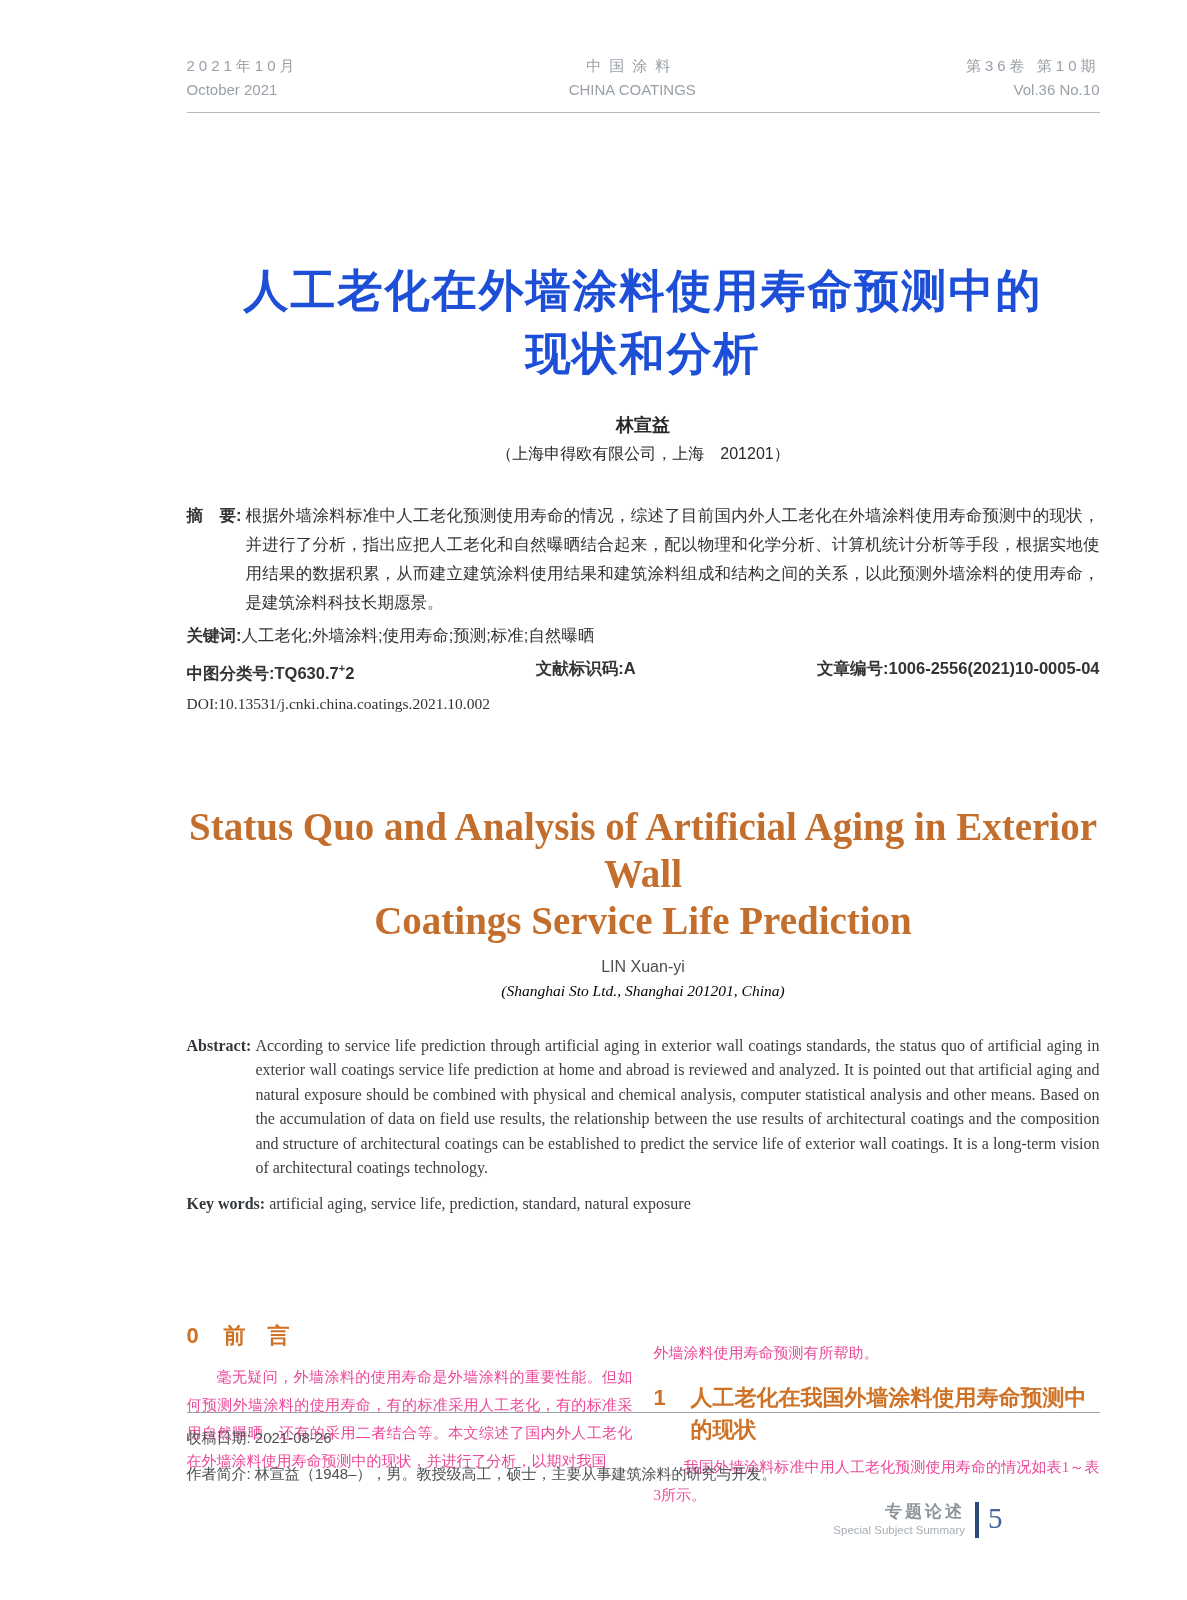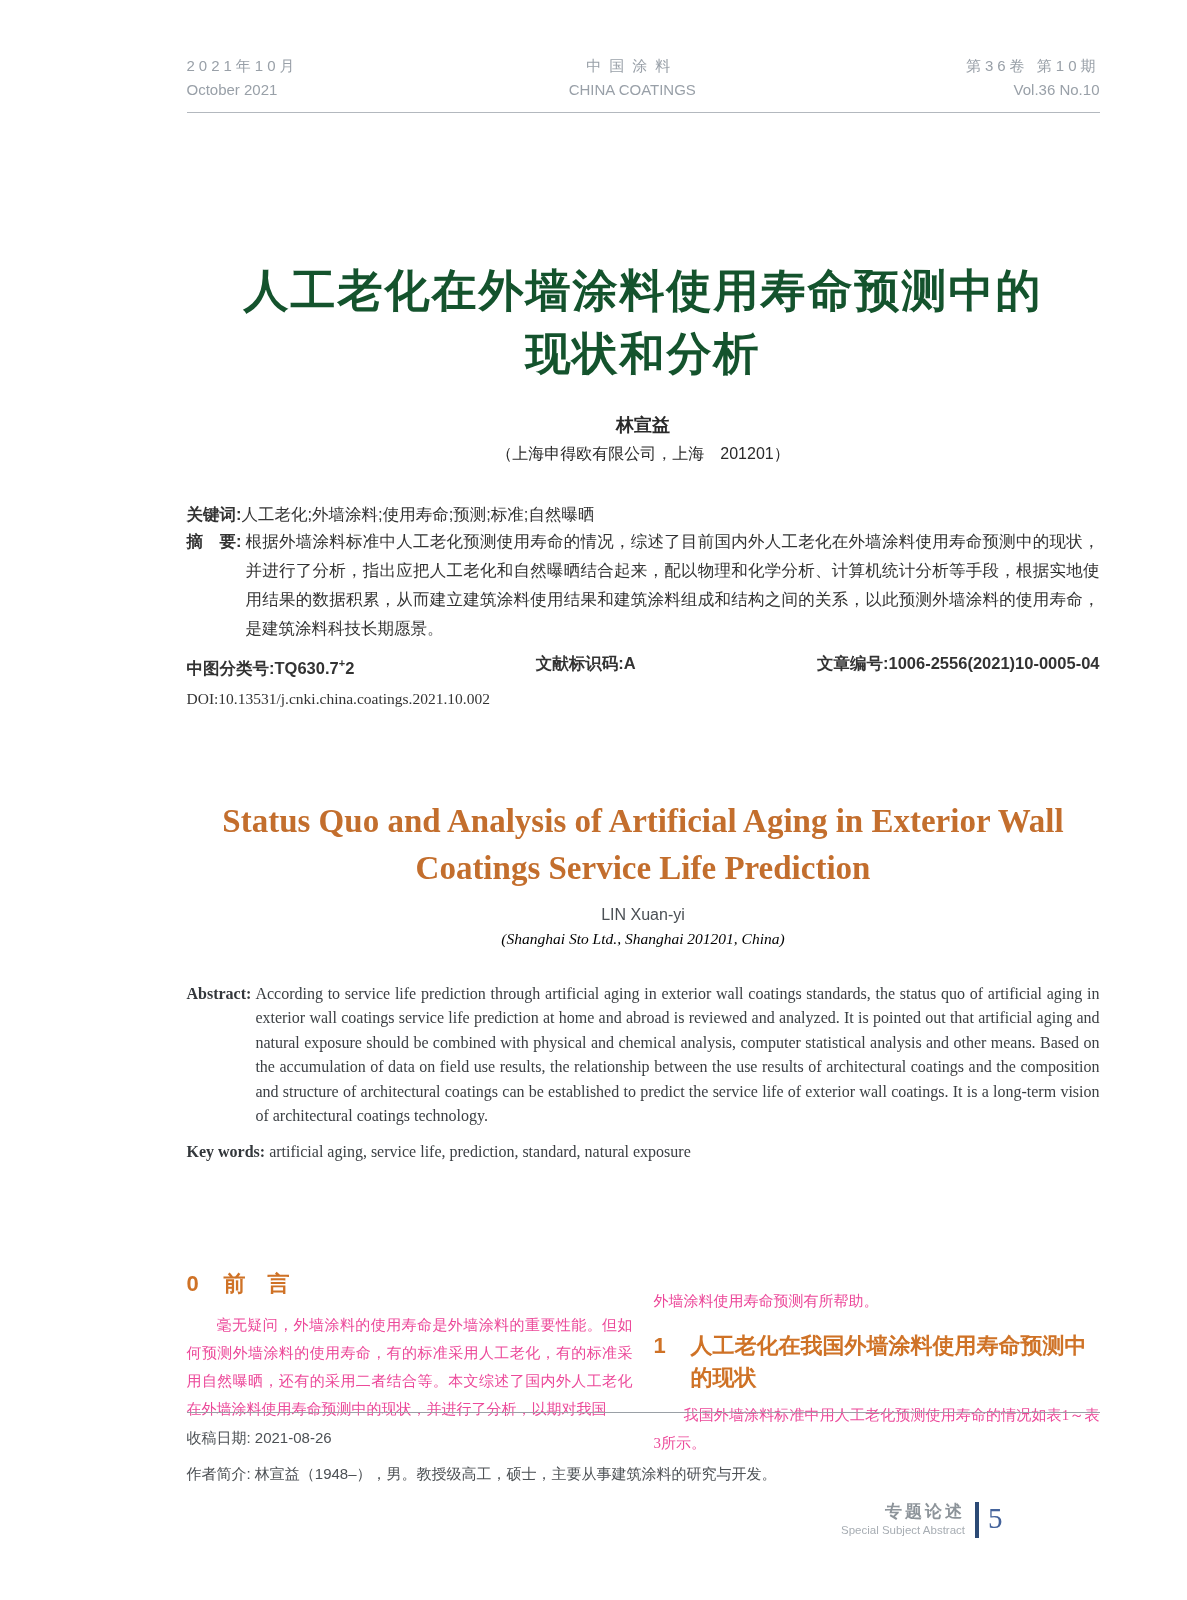--- a/index.html
+++ b/index.html
@@ -24,21 +24,21 @@
   .jheader .c { text-align:center; }
   .jheader .r { text-align:right; }
   .jheader .cn { letter-spacing:4px; }
   .jheader .c .cn { letter-spacing:8px; }
   .hrule { border-top:1.5px solid #b3b8be; margin-top:10px; }
 
   
   .title-cn {
     margin-top:146px; text-align:center;
     font-size:45px; line-height:63px; font-weight:700;
-    color:#14532d; letter-spacing:2px;
+    color:#1d4ed8; letter-spacing:2px;
   }
   .author-cn { margin-top:28px; text-align:center; font-size:18px; font-weight:700; color:#2a2a2a; }
   .affil-cn  { margin-top:7px;  text-align:center; font-size:16px; color:#2a2a2a; }
 
   
   .meta { margin-top:36px; font-size:16.5px; color:#333; }
   .labeled { display:flex; align-items:flex-start; }
   .labeled .lbl { flex:0 0 auto; font-weight:700; white-space:pre; }
   .labeled .txt { flex:1 1 auto; text-align:justify; }
   .abs-cn { line-height:29px; }
@@ -51,21 +51,21 @@
   .clc-row sup { font-size:11px; }
   .doi {
     margin-top:10px; font-family:"Liberation Serif", serif;
     font-size:15.5px; color:#333; font-weight:400;
   }
 
   
   .title-en {
     margin-top:90px; text-align:center;
     font-family:"Liberation Serif", serif;
-    font-size:33px; line-height:47px; font-weight:700; color:#c36e2d;
+    font-size:39px; line-height:47px; font-weight:700; color:#c36e2d;
   }
   .author-en { margin-top:14px; text-align:center; font-size:16px; color:#4b5055; }
   .affil-en  { margin-top:6px; text-align:center; font-family:"Liberation Serif", serif;
                font-style:italic; font-size:15.5px; color:#000000; }
 
   
   .abs-en {
     margin-top:34px; font-family:"Liberation Serif", serif;
     font-size:16px; line-height:24.6px; color:#3c4044;
   }
@@ -140,27 +140,27 @@
     <div class="hrule"></div>
 
     <h1 class="title-cn">
       <span>人工老化在外墙涂料使用寿命预测中的</span><br>
       <span>现状和分析</span>
     </h1>
     <div class="author-cn">林宣益</div>
     <div class="affil-cn">（上海申得欧有限公司，上海　201201）</div>
 
     <div class="meta">
+      <div class="labeled abs-cn">
+        <span class="lbl">摘　要:</span>
+        <span class="txt">根据外墙涂料标准中人工老化预测使用寿命的情况，综述了目前国内外人工老化在外墙涂料使用寿命预测中的现状，并进行了分析，指出应把人工老化和自然曝晒结合起来，配以物理和化学分析、计算机统计分析等手段，根据实地使用结果的数据积累，从而建立建筑涂料使用结果和建筑涂料组成和结构之间的关系，以此预测外墙涂料的使用寿命，是建筑涂料科技长期愿景。</span>
+      </div>
       <div class="labeled kw-cn">
         <span class="lbl">关键词:</span>
         <span class="txt">人工老化;外墙涂料;使用寿命;预测;标准;自然曝晒</span>
-      </div>
-      <div class="labeled abs-cn">
-        <span class="lbl">摘　要:</span>
-        <span class="txt">根据外墙涂料标准中人工老化预测使用寿命的情况，综述了目前国内外人工老化在外墙涂料使用寿命预测中的现状，并进行了分析，指出应把人工老化和自然曝晒结合起来，配以物理和化学分析、计算机统计分析等手段，根据实地使用结果的数据积累，从而建立建筑涂料使用结果和建筑涂料组成和结构之间的关系，以此预测外墙涂料的使用寿命，是建筑涂料科技长期愿景。</span>
       </div>
       <div class="clc-row">
         <span><span>中图分类号:</span><span>TQ630.7</span><sup>+</sup><span>2</span></span>
         <span><span>文献标识码:</span><span>A</span></span>
         <span><span>文章编号:</span><span>1006-2556(2021)10-0005-04</span></span>
       </div>
       <div class="doi">DOI:10.13531/j.cnki.china.coatings.2021.10.002</div>
     </div>
 
     <h2 class="title-en">
@@ -204,18 +204,18 @@
       <span>收稿日期: </span><span>2021-08-26</span>
     </div>
     <div class="fn-line">
       <span>作者简介: </span><span>林宣益（1948–），男。教授级高工，硕士，主要从事建筑涂料的研究与开发。</span>
     </div>
   </div>
 
   <div class="pfooter">
     <div class="pf-labels">
       <div class="pf-cn">专题论述</div>
-      <div class="pf-en">Special Subject Abstract</div>
+      <div class="pf-en">Special Subject Summary</div>
     </div>
     <div class="pf-bar"></div>
     <div class="pf-num">5</div>
   </div>
 </div>
 
 </body></html>

